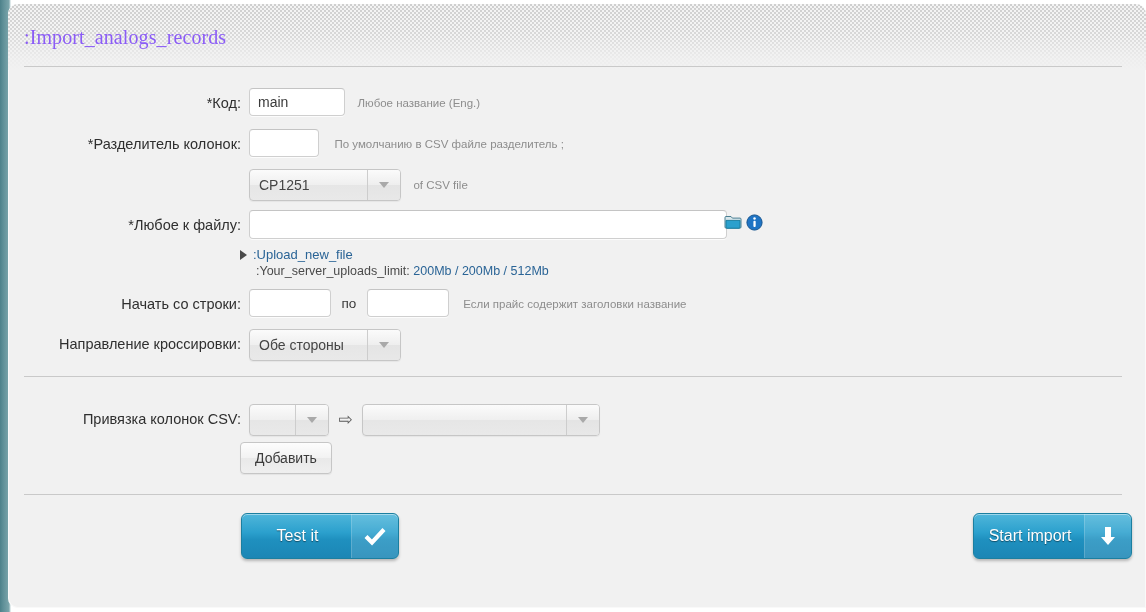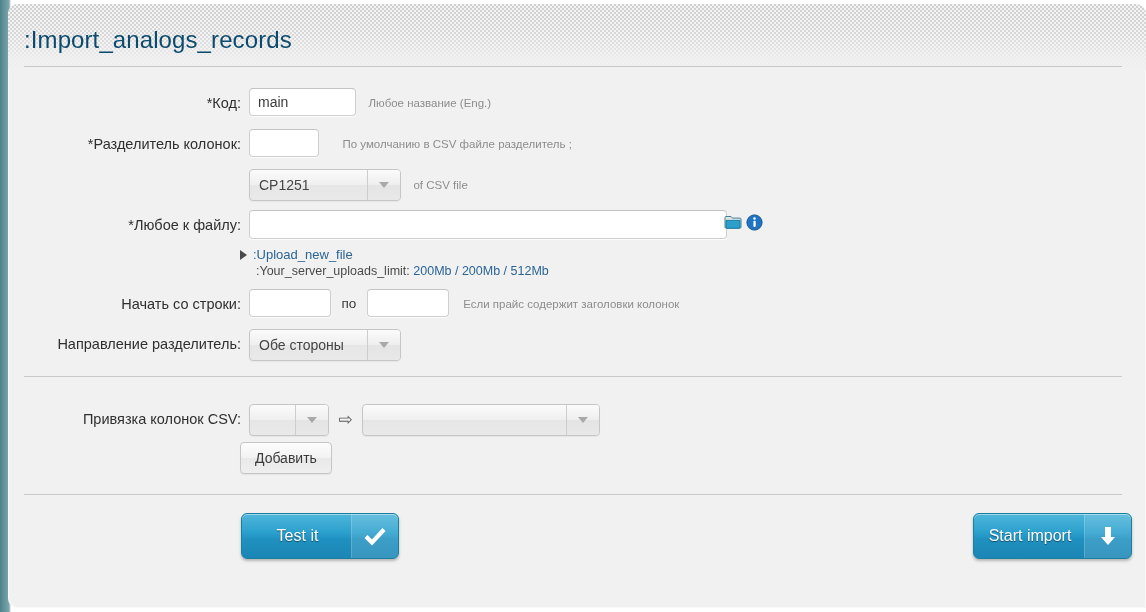--- a/index.html
+++ b/index.html
@@ -47,23 +47,24 @@
       linear-gradient(180deg, rgba(241,241,241,0) 0%, rgba(241,241,241,0.25) 45%, rgba(241,241,241,0.85) 82%, #f1f1f1 100%),
       repeating-conic-gradient(#cfcfcf 0% 25%, #f4f4f4 0% 50%);
     background-size: 100% 100%, 4px 4px;
   }
 
   
   #page-title {
     position: absolute;
     left: 16px;
     top: 22px;
-    font-size: 24px;
-    color: #0c4a6e;
+    font-size: 20px;
+    color: #8b5cf6;
     letter-spacing: .1px;
+    font-family: Liberation Serif, serif;
   }
   #header-rule {
     position: absolute;
     left: 16px;
     top: 62px;
     width: 1098px;
     height: 1px;
     background: #c9c9c9;
   }
   .section-rule {
@@ -269,32 +270,32 @@
     <div id="panel-texture"></div>
 
     <div id="page-title">:Import_analogs_records</div>
     <div id="header-rule"></div>
 
     <div class="row" style="top:84px;">
       <div class="label-holder">
         <div class="row-label">*Код:</div>
       </div>
       <div class="controls">
-        <input class="txt" style="width: 107px;" type="text" value="main">
+        <input class="txt" style="width: 96px;" type="text" value="main">
         <span class="hint" style="margin-left:8px;">Любое название (Eng.)</span>
       </div>
     </div>
 
     <div class="row" style="top:125px;">
       <div class="label-holder">
         <div class="row-label">*Разделитель колонок:</div>
       </div>
       <div class="controls">
         <input class="txt" style="width: 70px;" type="text" value="">
-        <span class="hint" style="margin-left:19px;">По умолчанию в CSV файле разделитель ;</span>
+        <span class="hint" style="margin-left:11px;">По умолчанию в CSV файле разделитель ;</span>
       </div>
     </div>
 
     <div class="row" style="top:165px;">
       <div class="controls">
         <span class="sel" style="width:150px;">
           <span class="sel-value">CP1251</span>
           <span class="sel-arrow">
               <i class="caret"></i>
             </span>
@@ -335,27 +336,27 @@
     </div>
 
     <div class="row" style="top:285px;">
       <div class="label-holder">
         <div class="row-label">Начать со строки:</div>
       </div>
       <div class="controls">
         <input class="txt" style="width: 82px;" type="text" value="">
         <span style="font-size:13.5px;color:#3a3a3a;margin:8px 6px;">по</span>
         <input class="txt" style="width: 82px;" type="text" value="">
-        <span class="hint" style="margin-left:10px;">Если прайс содержит заголовки колонок</span>
+        <span class="hint" style="margin-left:10px;">Если прайс содержит заголовки название</span>
       </div>
     </div>
 
     <div class="row" style="top:325px;">
       <div class="label-holder">
-        <div class="row-label">Направление разделитель:</div>
+        <div class="row-label">Направление кроссировки:</div>
       </div>
       <div class="controls">
         <span class="sel" style="width:150px;">
           <span class="sel-value">Обе стороны</span>
           <span class="sel-arrow">
               <i class="caret"></i>
             </span>
         </span>
       </div>
     </div>

